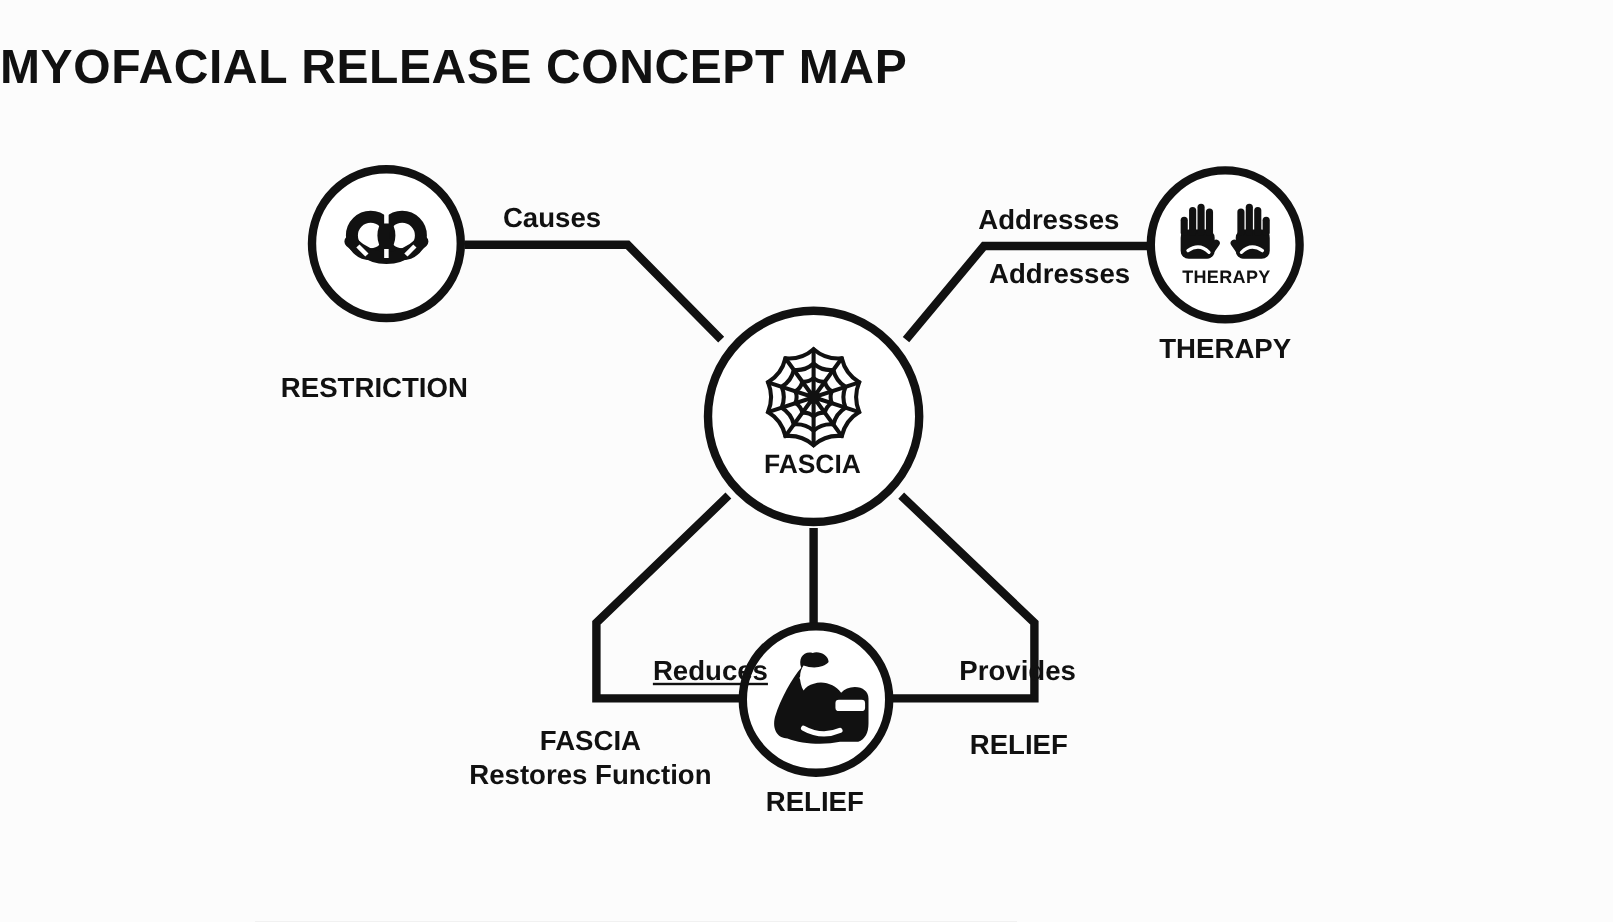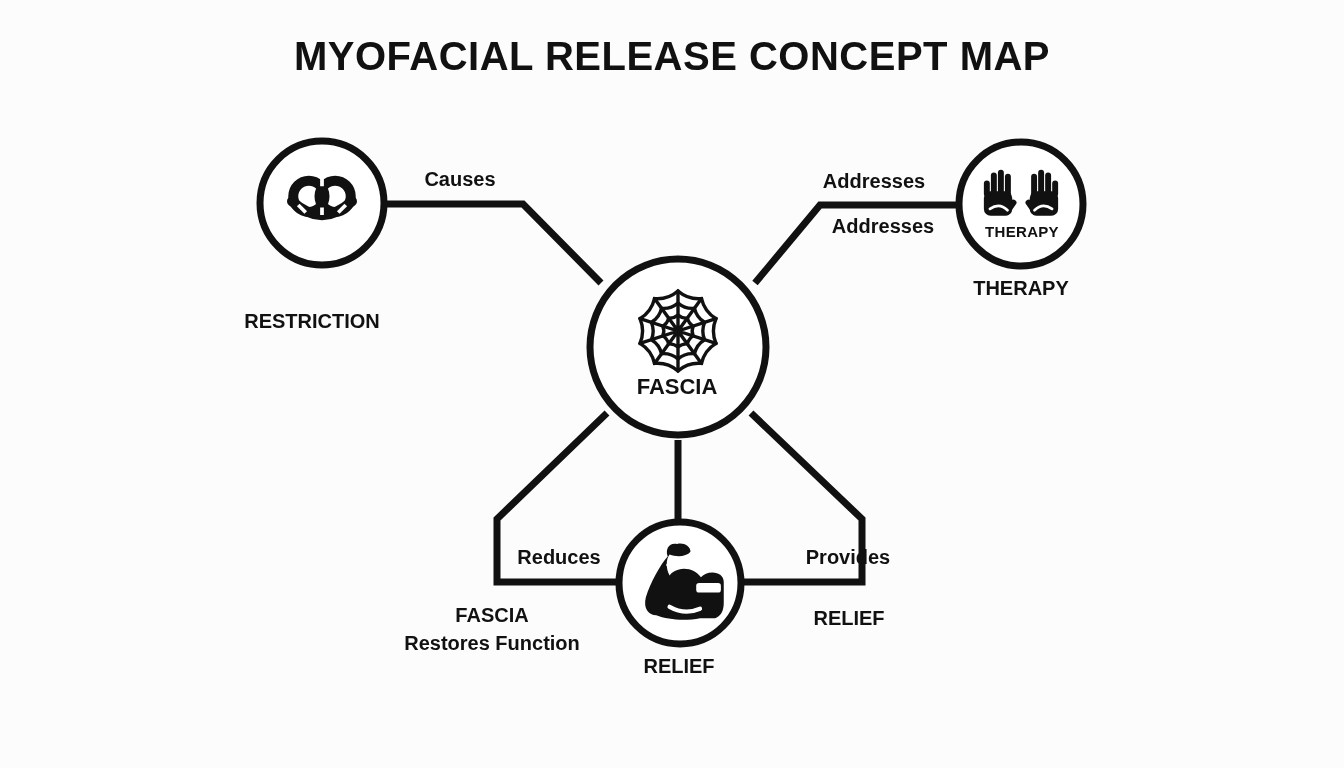--- a/index.html
+++ b/index.html
@@ -9,29 +9,28 @@
     background:#fcfcfc;
     overflow:hidden;
     font-family:"Liberation Sans", sans-serif;
     color:#111;
   }
   .canvas svg{position:absolute;left:0;top:0;}
   .lbl{
     position:absolute;
     transform:translateX(-50%);
     font-weight:700;
-    font-size:20px;
+    font-size:23px;
     color:#111;
     white-space:nowrap;
     line-height:1.15;
   }
   .title{
     position:absolute;
     left:0;top:34px;width:1344px;
-    text-align:center;
     font-weight:700;
     font-size:40px;
     letter-spacing:.5px;
     color:#111;
   }
   .inner-lg{font-size:22px;}
   .inner-sm{font-size:15px;letter-spacing:.3px;}
 </style>
 </head>
 <body>
@@ -114,21 +113,21 @@
       <path d="M -12,24 Q 4,33 20,26" stroke="#fff" stroke-width="4.5" fill="none" stroke-linecap="round"></path>
       <path d="M -14,-20 Q -4,-26 2,-19" stroke="#fff" stroke-width="3" fill="none" stroke-linecap="round"></path>
     </g>
   </svg>
 
   <div class="title">MYOFACIAL RELEASE CONCEPT MAP</div>
 
   <div class="lbl" style="left:460px;top:168px;">Causes</div>
   <div class="lbl" style="left:874px;top:170px;">Addresses</div>
   <div class="lbl" style="left:883px;top:215px;">Addresses</div>
-  <div class="lbl" style="left:559px;top:546px;">Reduces</div>
+  <div class="lbl" style="left:592px;top:546px;text-decoration:underline;">Reduces</div>
   <div class="lbl" style="left:848px;top:546px;">Provides</div>
 
   <div class="lbl" style="left:312px;top:278px;margin-top:32px;">RESTRICTION</div>
   <div class="lbl" style="left:1021px;top:277px;">THERAPY</div>
   <div class="lbl inner-sm" style="left:1022px;top:223px;">THERAPY</div>
   <div class="lbl inner-lg" style="left:677px;top:374px;">FASCIA</div>
   <div class="lbl" style="left:679px;top:655px;">RELIEF</div>
 
   <div class="lbl" style="left:492px;top:604px;">FASCIA</div>
   <div class="lbl" style="left:492px;top:632px;">Restores Function</div>

